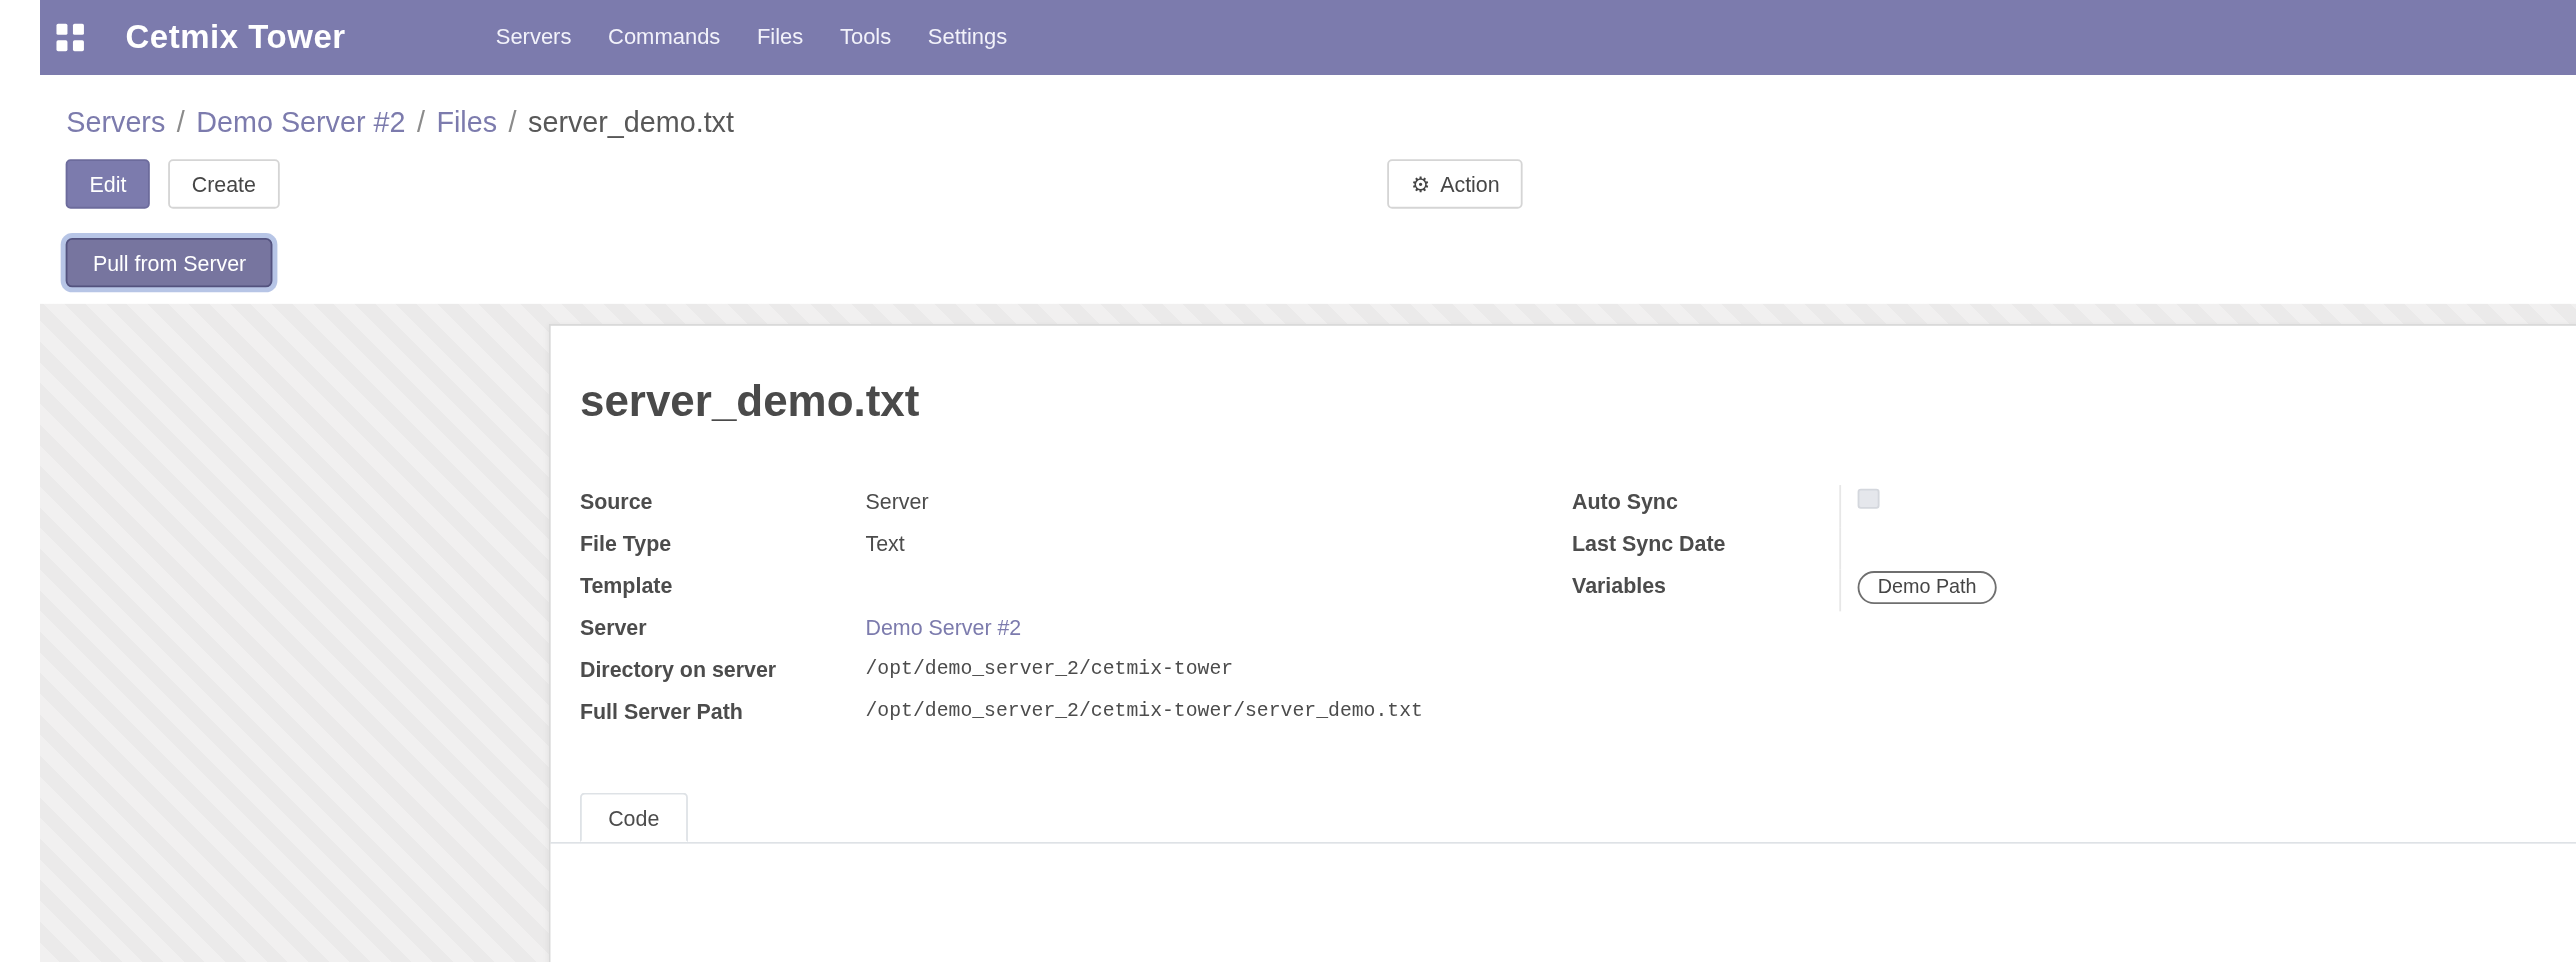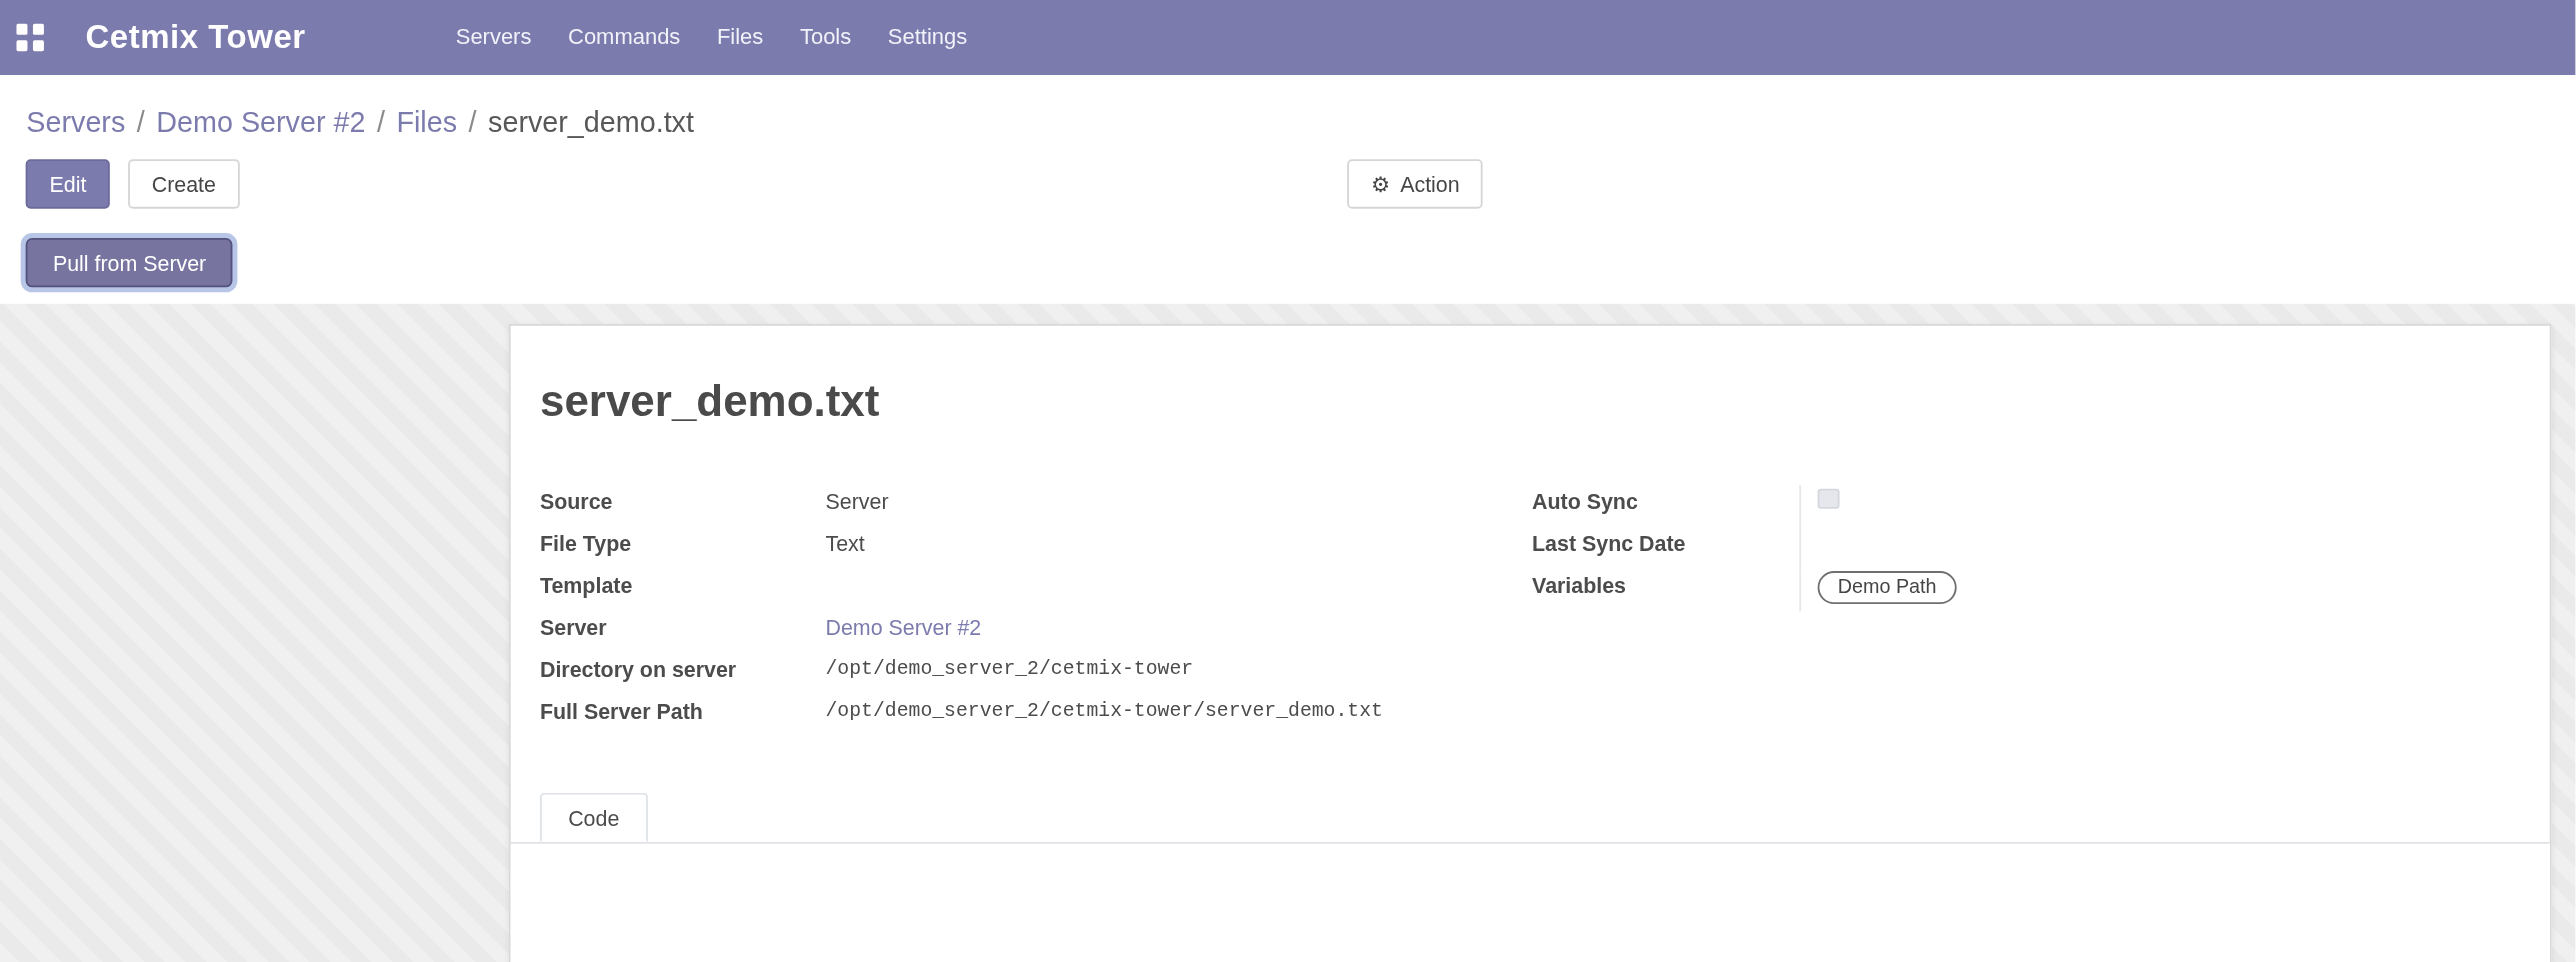--- a/index.html
+++ b/index.html
@@ -1,19 +1,19 @@
 <!DOCTYPE html>
 <html style="font-size:14.4px"><head>
 <meta charset="utf-8">
 <style>
   * { margin:0; padding:0; box-sizing:border-box; }
   html,body { background:#fff; }
   body { font-family:"Liberation Sans","DejaVu Sans",sans-serif; color:#4c4c4c; }
 
-  .viewport { width:2576px; height:962px; overflow:hidden; position:relative; background:#fff; }
+  .viewport { width:2576px; height:962px; overflow:hidden; position:relative; background:#fff;padding-left:40px; }
   .scale { width:1407px; height:526px; transform:scale(1.8304); transform-origin:0 0; position:relative; }
 
   
   .navbar { height:41px; background:#7c7bad; display:flex; align-items:center; padding-left:9px; }
   .apps-icon { width:15.3px; height:15.3px; display:grid; grid-template-columns:6.3px 6.3px; grid-template-rows:6.3px 6.3px; gap:2.7px; cursor:pointer; }
   .apps-icon span { background:#ffffff; border-radius:0.9px; }
   .brand { color:#ffffff; font-size:18px; font-weight:700; margin-left:22.4px; letter-spacing:0.3px; cursor:pointer; white-space:nowrap; }
   .nav-menus { display:flex; margin-left:72px; height:41px; align-items:center; }
   .nav-menus .menu-item { color:#f2f2fa; font-size:12px; padding:0 10px; line-height:41px; cursor:pointer; white-space:nowrap; }
 

